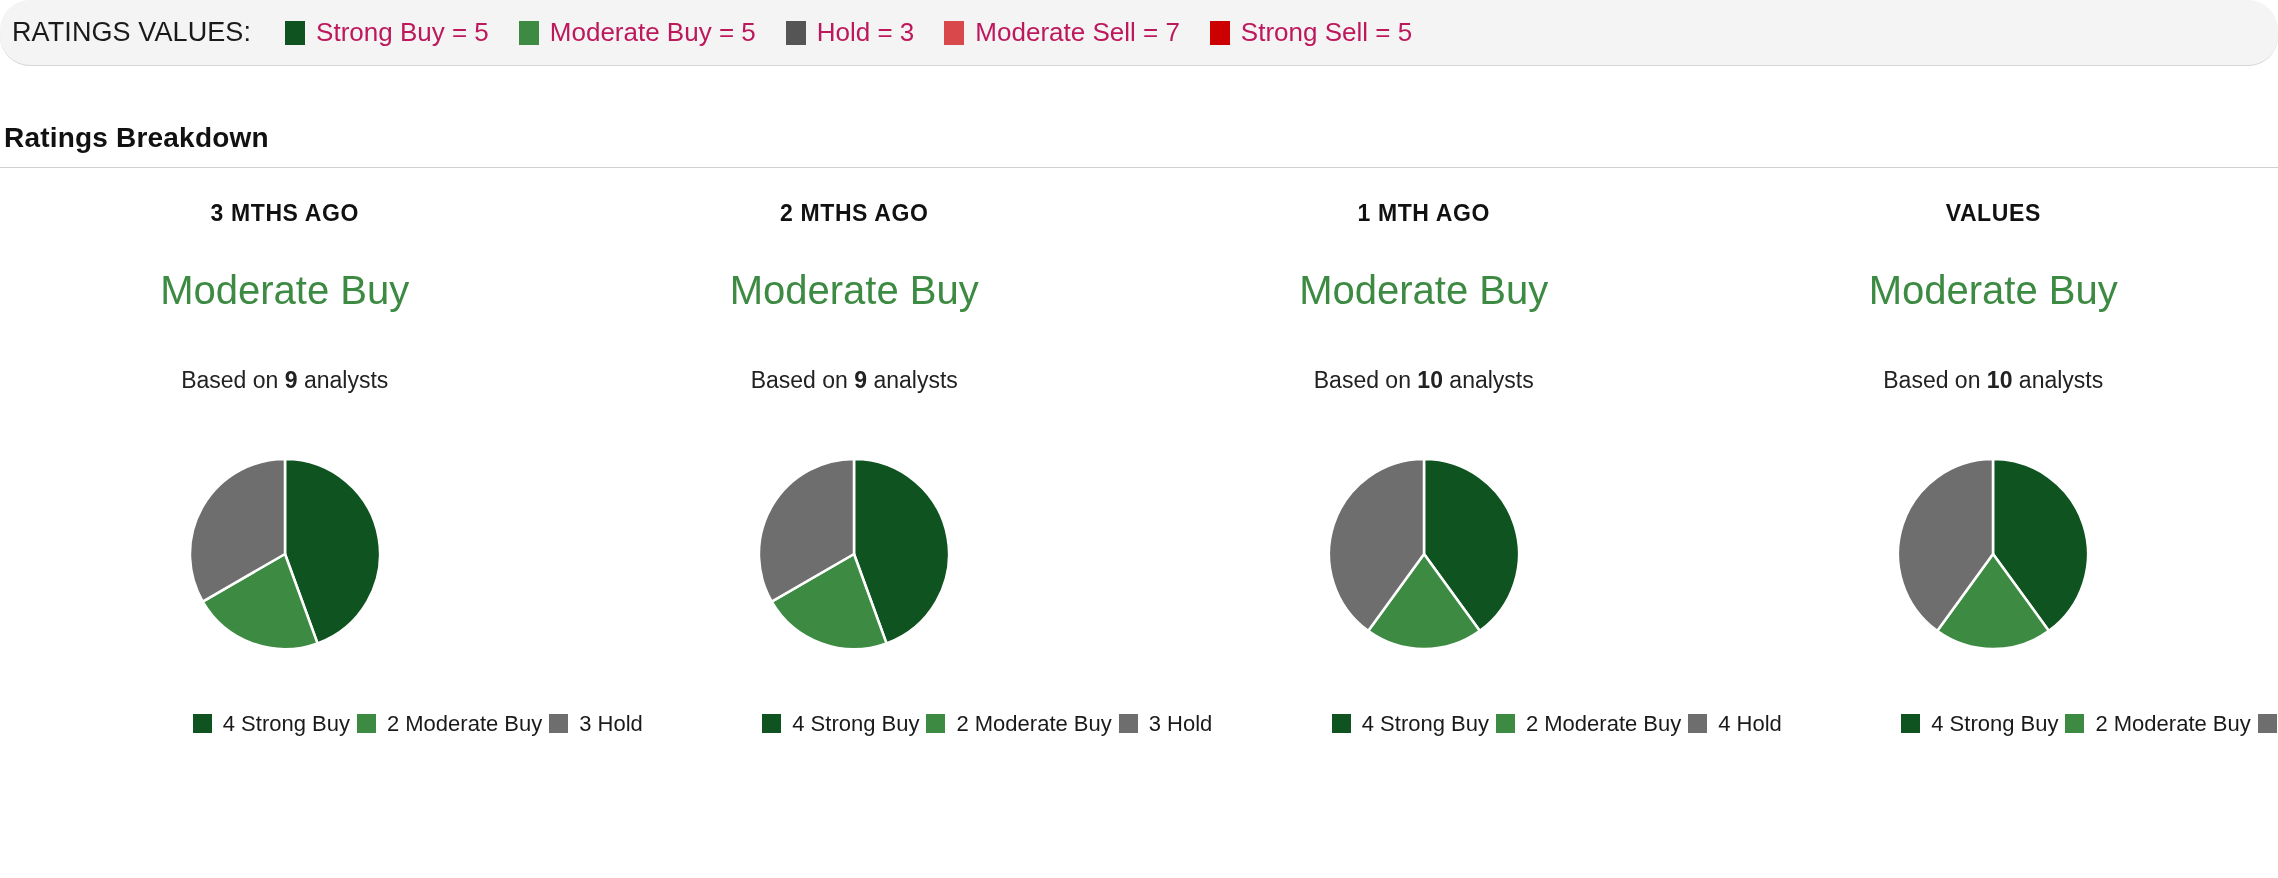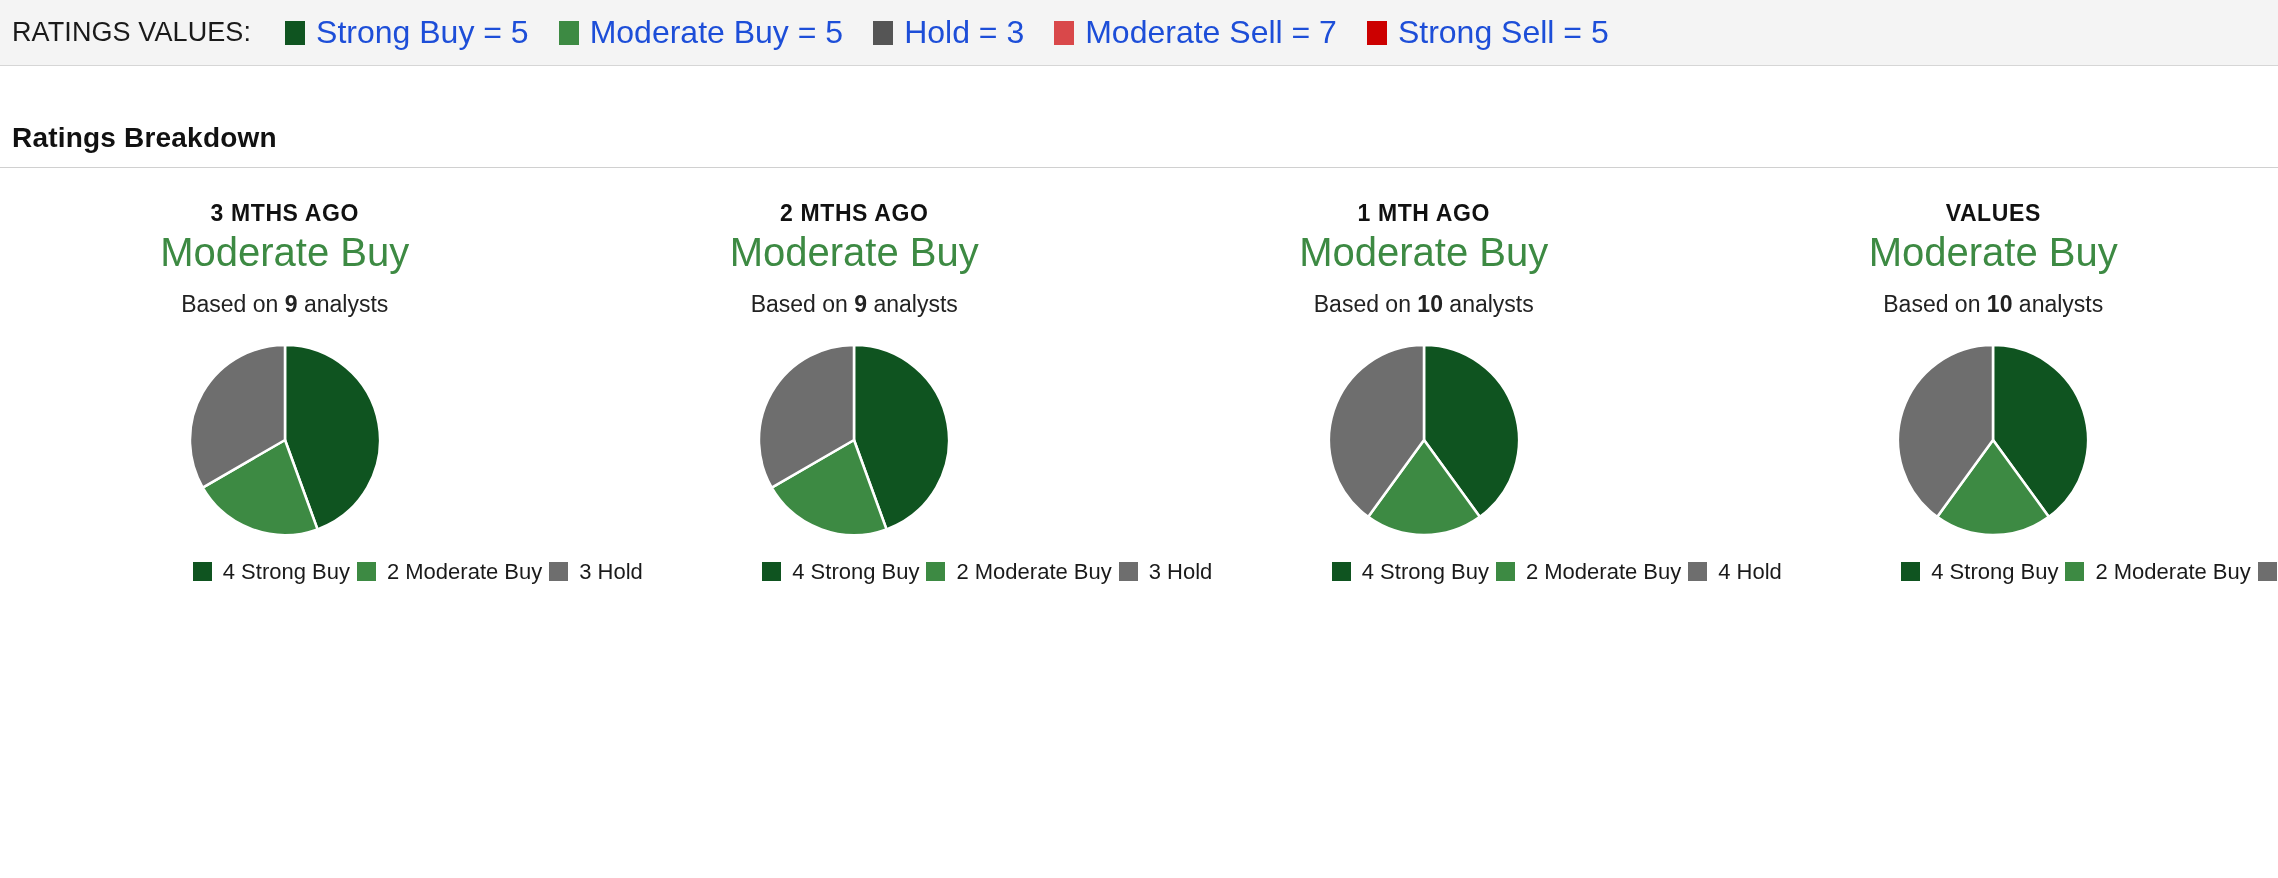--- a/index.html
+++ b/index.html
@@ -13,62 +13,64 @@
 
   
   .ratings-bar {
     height: 66px;
     background: #f4f4f4;
     border-bottom: 1px solid #d6d6d6;
     display: flex;
     align-items: center;
     padding-left: 12px;
     gap: 0;
+    border-radius: 30px;
   }
   .ratings-bar-title {
     font-size: 27px;
     color: #1a1a1a;
     letter-spacing: 0.1px;
     margin-right: 34px;
     white-space: nowrap;
   }
   .legend-top-list { display: flex; align-items: center; gap: 30px; }
   .legend-top-item { display: flex; align-items: center; gap: 11px; white-space: nowrap; }
   .legend-top-swatch { width: 20px; height: 24px; display: block; flex: 0 0 auto; }
-  .legend-top-label { font-size: 32px; color: #1d4ed8; }
+  .legend-top-label { font-size: 26px; color: #be185d; }
 
   
   .band-gap { height: 42px; background: #ffffff; }
 
   
   .section-head {
     height: 60px;
     display: flex;
     align-items: center;
-    padding-left: 12px;
+    padding-left: 4px;
     border-bottom: 1px solid #d0d0d0;
     background: #ffffff;
   }
   .section-head-title {
     font-size: 28px;
     font-weight: bold;
     color: #111111;
     letter-spacing: 0.2px;
   }
 
   
   .breakdown {
     display: flex;
     padding-top: 32px;
   }
   .bd-col {
     flex: 1 1 0;
     display: flex;
     flex-direction: column;
     align-items: center;
+    gap: 38px;
   }
   .bd-period {
     font-size: 23px;
     font-weight: bold;
     color: #111111;
     letter-spacing: 0.6px;
     text-align: center;
   }
   .bd-rating {
     font-size: 40px;

